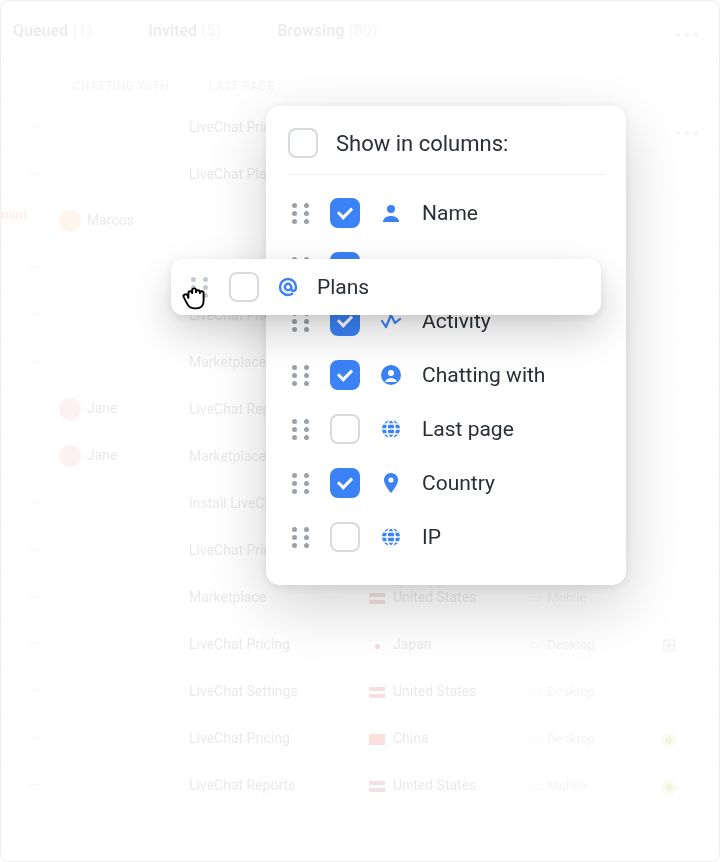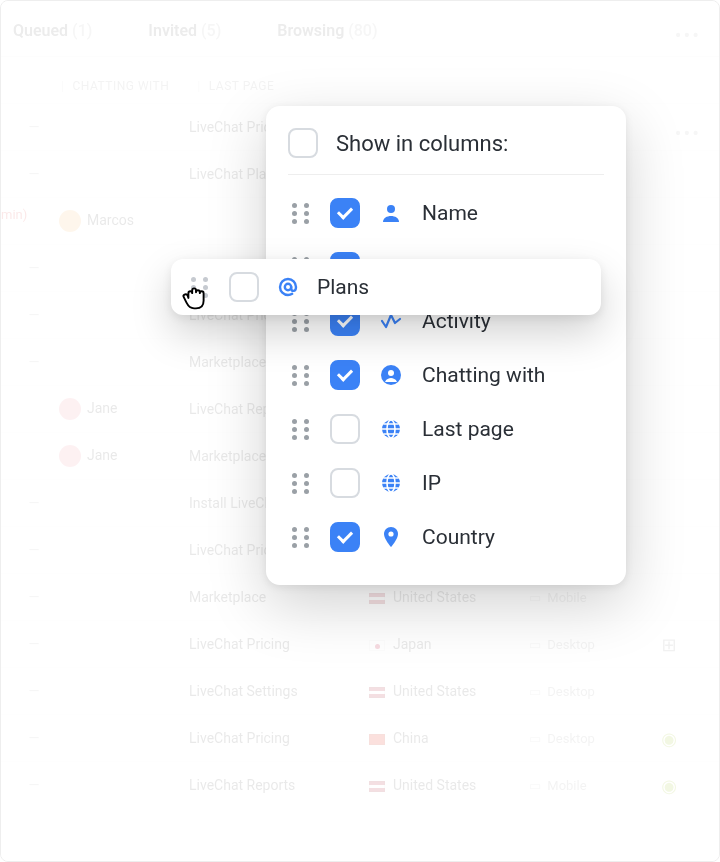--- a/index.html
+++ b/index.html
@@ -303,47 +303,47 @@
         </div>
         <div class="col-row">
           <div class="grip">
             <span></span>
             <span></span>
             <span></span>
             <span></span>
             <span></span>
             <span></span>
           </div>
+          <div class="cbox checked"></div>
+          <div class="ico">
+            <svg viewBox="0 0 24 24">
+              <path d="M12 2c-4 0-7 3-7 7 0 5 7 13 7 13s7-8 7-13c0-4-3-7-7-7z" fill="#3b82f6"></path>
+              <circle cx="12" cy="9" r="2.6" fill="#fff"></circle>
+            </svg>
+          </div>
+          <div class="col-label">Country</div>
+        </div>
+        <div class="col-row">
+          <div class="grip">
+            <span></span>
+            <span></span>
+            <span></span>
+            <span></span>
+            <span></span>
+            <span></span>
+          </div>
           <div class="cbox"></div>
           <div class="ico">
             <svg viewBox="0 0 24 24">
               <circle cx="12" cy="12" r="9" fill="#3b82f6"></circle>
               <ellipse cx="12" cy="12" rx="4" ry="9" fill="none" stroke="#fff" stroke-width="1.6"></ellipse>
               <path d="M3 12h18M4.5 7h15M4.5 17h15" stroke="#fff" stroke-width="1.6"></path>
             </svg>
           </div>
           <div class="col-label">IP</div>
-        </div>
-        <div class="col-row">
-          <div class="grip">
-            <span></span>
-            <span></span>
-            <span></span>
-            <span></span>
-            <span></span>
-            <span></span>
-          </div>
-          <div class="cbox checked"></div>
-          <div class="ico">
-            <svg viewBox="0 0 24 24">
-              <path d="M12 2c-4 0-7 3-7 7 0 5 7 13 7 13s7-8 7-13c0-4-3-7-7-7z" fill="#3b82f6"></path>
-              <circle cx="12" cy="9" r="2.6" fill="#fff"></circle>
-            </svg>
-          </div>
-          <div class="col-label">Country</div>
         </div>
       </div>
   </div>
 
   <div class="drag-row">
     <div class="grip light">
         <span></span>
         <span></span>
         <span></span>
         <span></span>

